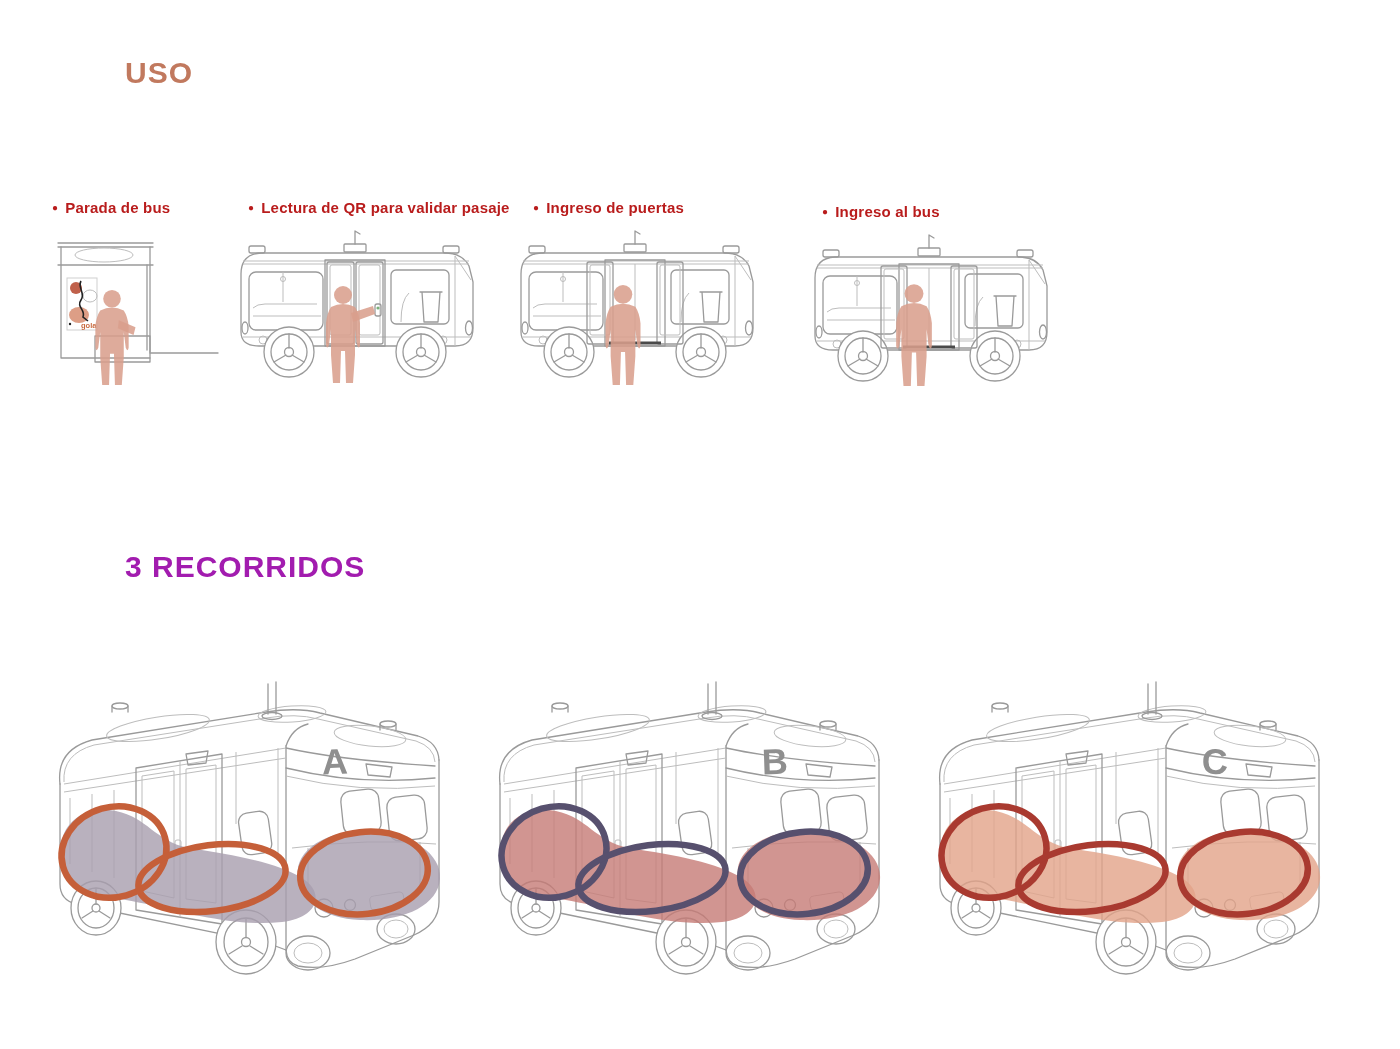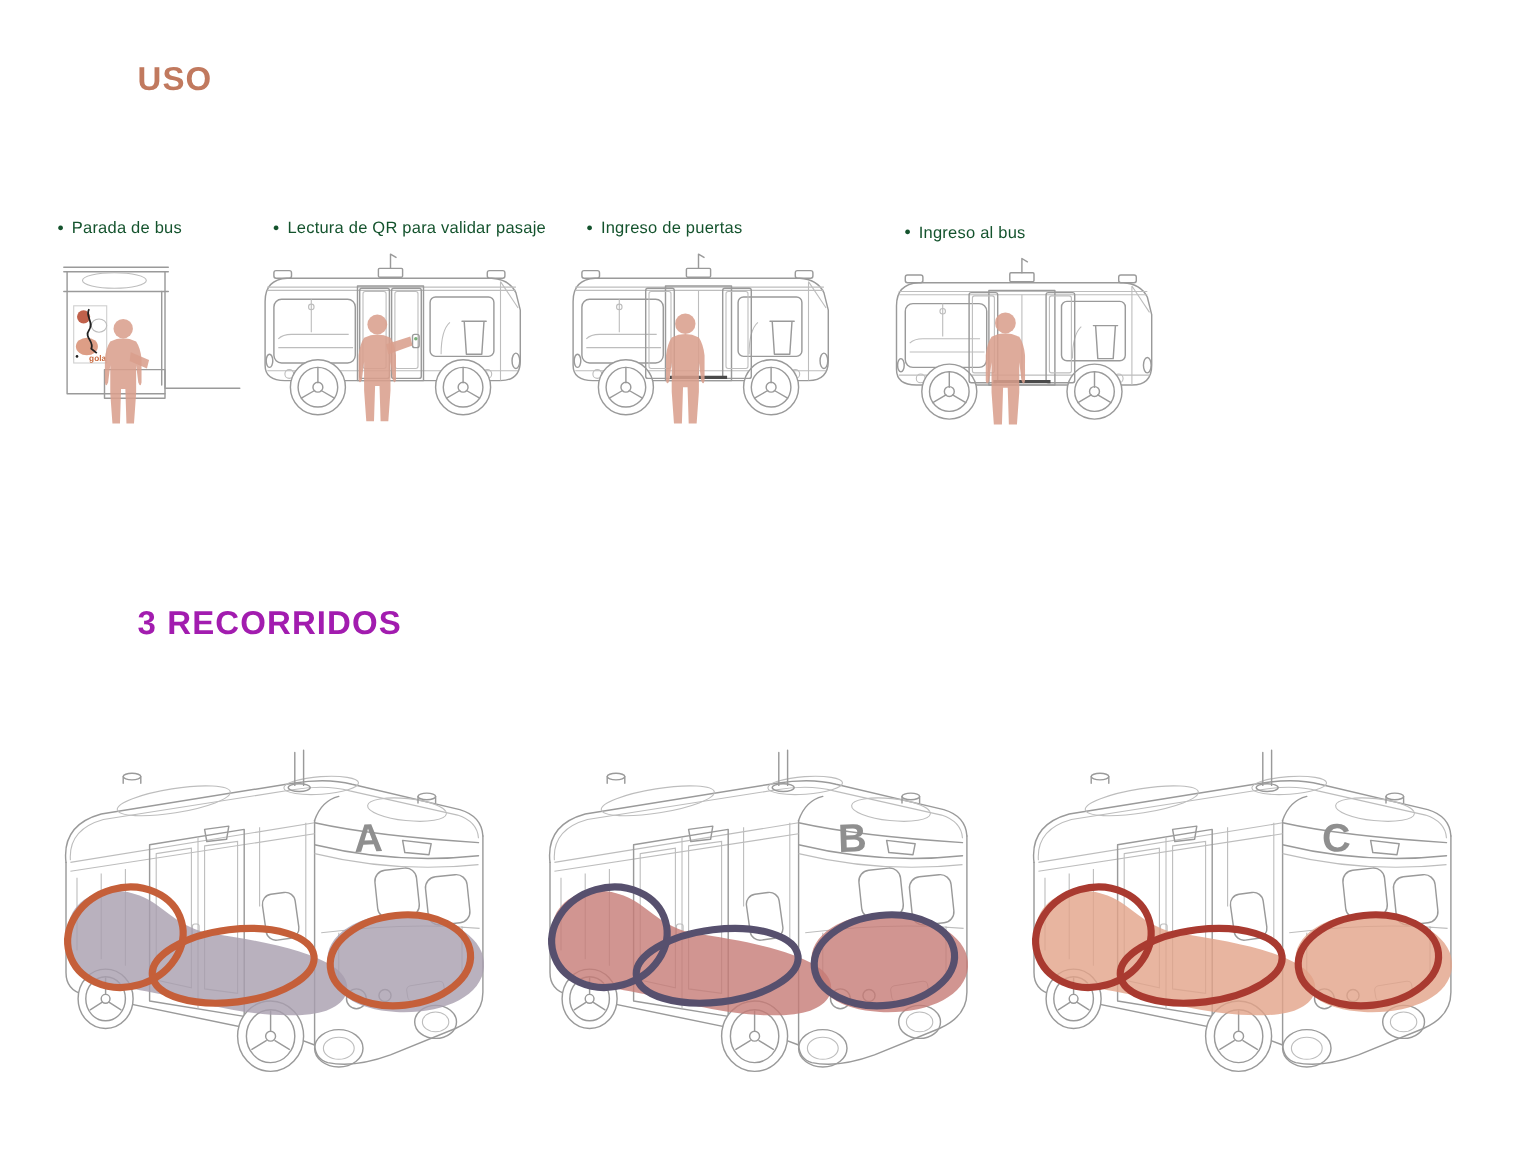--- a/index.html
+++ b/index.html
@@ -3,21 +3,21 @@
 <meta charset="utf-8">
 <style>
   html,body{margin:0;padding:0;background:#ffffff;}
   .page{position:relative;width:1380px;height:1049px;background:#ffffff;overflow:hidden;
         font-family:"Liberation Sans","DejaVu Sans",sans-serif;}
   .big-title{position:absolute;margin:0;font-size:30px;font-weight:800;letter-spacing:1px;
              color:#C1795E;}
   #uso-title{left:125px;top:56px;}
   #recorridos-title{left:125px;top:550px;color:#a21caf;}
   .step{position:absolute;top:198px;}
-  .step-label{font-size:15px;font-weight:400;color:#14532d;letter-spacing:.2px;line-height:20px;
+  .step-label{font-size:15px;font-weight:700;color:#b91c1c;letter-spacing:.2px;line-height:20px;
               white-space:nowrap;}
   .step-label .dot{font-size:10px;margin-right:7px;vertical-align:2px;}
   .step svg{display:block;margin-top:12px;}
   .route-fig{position:absolute;top:672px;}
   svg{overflow:visible;}
   .lineart{stroke:#9A9A9A;stroke-width:1.3;fill:none;stroke-linecap:round;stroke-linejoin:round;}
   .lineart-light{stroke:#BDBDBD;stroke-width:1;fill:none;}
   .whitefill{fill:#ffffff;}
   .darkstrip{stroke:#4a4a4a;stroke-width:3;}
   .person-fill{fill:#D99F8C;fill-opacity:.87;stroke:none;}

